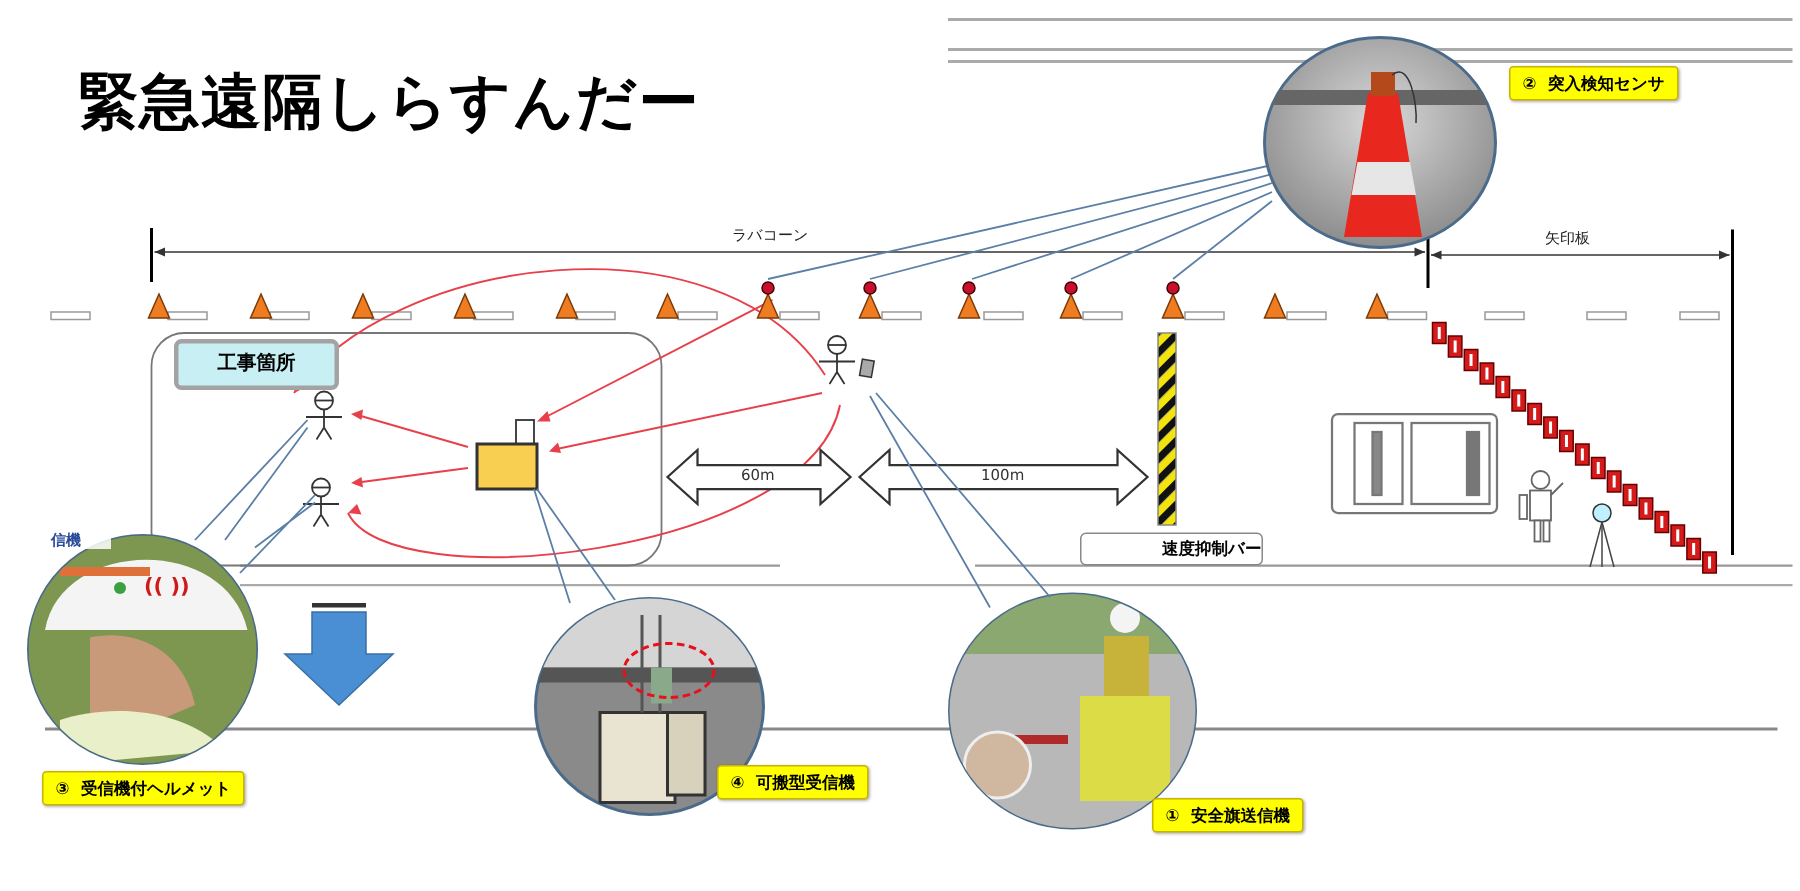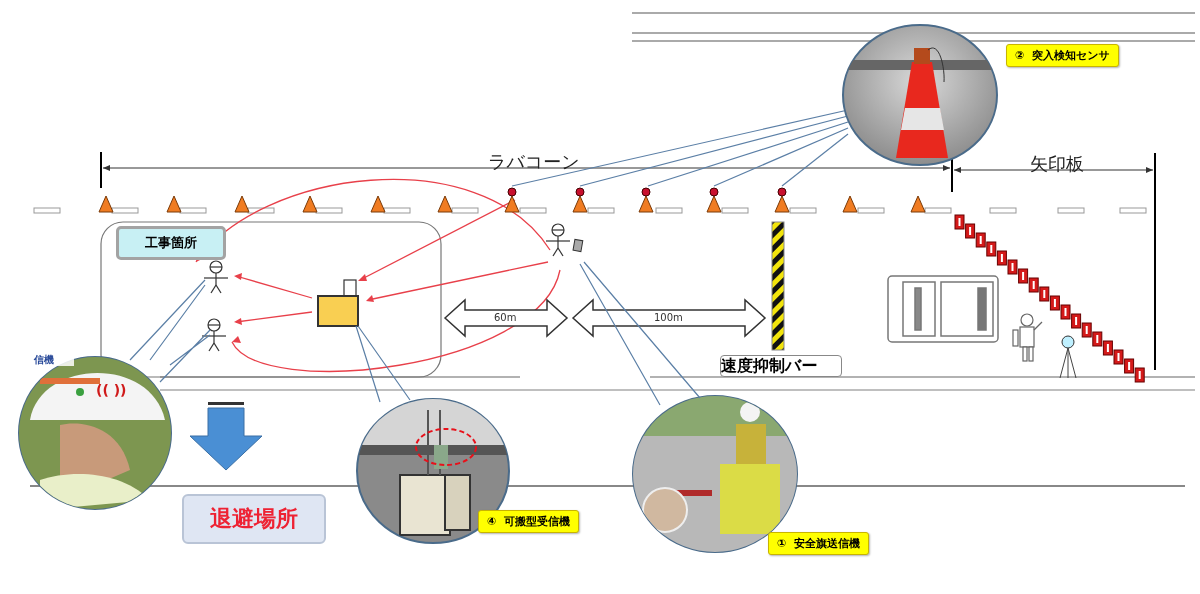--- a/index.html
+++ b/index.html
@@ -2,22 +2,22 @@
 <html><head>
 <meta charset="utf-8">
 <style>
   html, body { margin:0; padding:0; background:#ffffff; }
   body { width:1200px; height:594px; position:relative; overflow:hidden; font-family:"DejaVu Sans", sans-serif; }
   #stage { position:absolute; left:0; top:0; width:1200px; height:594px; }
   .title { position:absolute; left:52px; top:40px; font-size:40px; font-weight:bold; color:#000; letter-spacing:1px; font-family:"DejaVu Sans", sans-serif; }
   .ylabel { position:absolute; background:#ffff00; border:1px solid #c8b400; border-radius:3px; font-size:11px; font-weight:bold; color:#000; padding:3px 8px; box-shadow:1px 1px 2px rgba(0,0,0,0.3); white-space:nowrap; }
   .koji { position:absolute; left:116px; top:226px; width:104px; height:28px; background:#c8f0f4; border:3px solid #a3a3a3; border-radius:5px; font-size:13px; font-weight:bold; text-align:center; line-height:28px; }
   .taihi { position:absolute; left:182px; top:494px; width:140px; height:46px; background:#dfe6f3; border:2px solid #b9c4d6; border-radius:6px; font-size:22px; font-weight:bold; color:#ee2233; text-align:center; line-height:46px; }
-  .sokudo { position:absolute; left:720px; top:355px; width:120px; height:20px; background:#fff; border:1px solid #888; border-radius:4px; font-size:16px; font-weight:bold; text-align:left; line-height:20px; }
-  .dimtxt { position:absolute; font-size:18px; color:#222; }
+  .sokudo { position:absolute; left:720px; top:355px; width:120px; height:20px; background:#fff; border:1px solid #888; border-radius:4px; font-size:11px; font-weight:bold; text-align:right; line-height:20px; }
+  .dimtxt { position:absolute; font-size:10px; color:#222; }
   .arrowtxt { position:absolute; font-size:10px; color:#333; }
 </style>
 </head>
 <body>
 
 <div id="stage">
   <svg id="svg" width="1200" height="594" xmlns="http://www.w3.org/2000/svg">
 
     <g>
       <line x1="632" y1="13" x2="1195" y2="13" stroke="#aaa" stroke-width="2"></line>
@@ -355,31 +355,35 @@
       <path d="M356,326 L 380,402 M358,326 L 410,400"></path>
       <path d="M580,264 L 660,405 M584,262 L 700,398"></path>
     </g>
 
     <g>
       <rect x="208" y="402" width="36" height="3" fill="#333"></rect>
       <polygon points="208,408 244,408 244,436 262,436 226,470 190,436 208,436" fill="#4a8fd4" stroke="#3a6fa4" stroke-width="1"></polygon>
     </g>
   </svg>
 
+  <div class="title">緊急遠隔しらすんだー</div>
   <div class="dimtxt" style="left:488px;top:150px;">ラバコーン</div>
   <div class="dimtxt" style="left:1030px;top:152px;text-align:center;">矢印板</div>
   <div class="koji">工事箇所</div>
   <div class="arrowtxt" style="left:494px;top:312px;">60m</div>
   <div class="arrowtxt" style="left:654px;top:312px;">100m</div>
   <div class="sokudo">速度抑制バー</div>
-  <div class="taihi">退避場所</div>
 
   <div class="ylabel" style="left:1006px;top:44px;">
     <span>②</span>&nbsp;
     <span>突入検知センサ</span>
+  </div>
+  <div class="ylabel" style="left:28px;top:514px;">
+    <span>③</span>&nbsp;
+    <span>受信機付ヘルメット</span>
   </div>
   <div class="ylabel" style="left:478px;top:510px;">
     <span>④</span>&nbsp;
     <span>可搬型受信機</span>
   </div>
   <div class="ylabel" style="left:756px;top:532px;margin-left:12px;">
     <span>①</span>&nbsp;
     <span>安全旗送信機</span>
   </div>
 </div>

